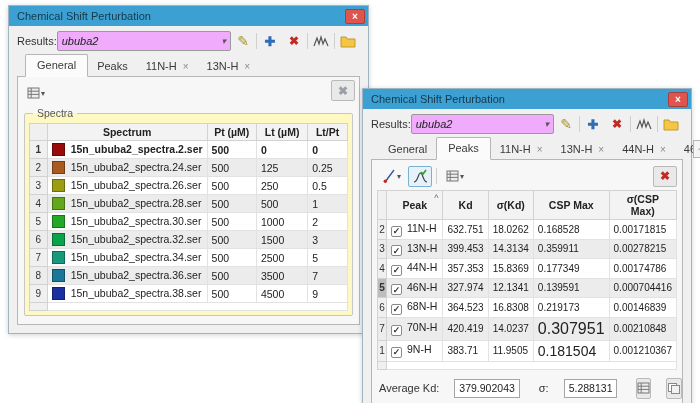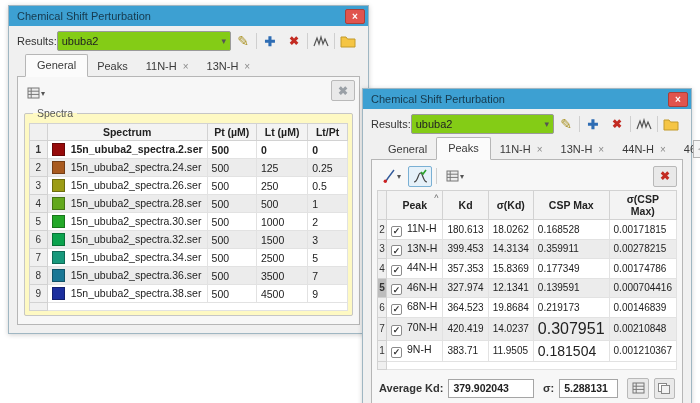--- a/index.html
+++ b/index.html
@@ -7,22 +7,22 @@
     font-family:"Liberation Sans", sans-serif; font-size:11px; color:#222; }
   .window { position:absolute; background:#f0f0f0; border:1px solid #9fb6c2;
     box-shadow:0 1px 5px rgba(0,0,0,.18); }
   .titlebar { height:20px; display:flex; align-items:center; padding:0 3px 0 8px; }
   .titlebar .title { font-size:11px; }
   .close-btn { margin-left:auto; width:20px; height:15px; border:1px solid #a93f3a;
     border-radius:2px; color:#fff; font-size:10px; line-height:13px; text-align:center;
     font-weight:bold; cursor:pointer; }
   .results-row { display:flex; align-items:center; padding:5px 8px 4px 8px; height:29px; }
   .lbl { color:#333; white-space:nowrap; }
-  .combo { flex:1; height:20px; background:#84cc16; border:1px solid #9a9a9a; border-radius:2px;
-    display:flex; align-items:center; padding:0 4px; }
+  .combo { flex:1; height:20px; background:#f0abfc; border:1px solid #9a9a9a; border-radius:2px;
+    display:flex; align-items:center; padding:0 4px;font-style:italic; }
   .combo .caret { margin-left:auto; color:#555; font-size:9px; }
   .tool-btn { width:24px; height:21px; background:transparent; border:1px solid transparent;
     border-radius:2px; display:flex; align-items:center; justify-content:center; gap:1px; cursor:pointer; }
   .tool-btn.boxed { border-color:#b9b9b9; background:#e9e9e9; }
   .tool-btn.toggled { border-color:#7ab0d4; background:#e6f1f9; }
   .glyph-edit { font-size:14px; line-height:14px; }
   .glyph-add { font-size:13px; font-weight:bold; }
   .glyph-del { font-size:12px; font-weight:bold; }
   .sep { width:1px; height:16px; background:#cfcfcf; margin:0 1px; }
   .tabframe { margin:0 8px 8px 8px; }
@@ -55,21 +55,21 @@
     text-align:center; padding:2px 1px; font-size:10px; }
   .grid td.rownum.current { background:#bdbdbd; font-weight:bold; }
   .grid tr.bold-row td { font-weight:bold; }
   .grid tr.stub td { height:8px; padding:0; }
   .swatch { width:13px; height:13px; display:inline-block; vertical-align:-3px; margin-right:6px;
     border:1px solid rgba(0,0,0,.3); }
   .sort { position:absolute; right:4px; top:2px; color:#666; font-size:9px; font-weight:normal; }
   .cb { width:11px; height:11px; border:1px solid #8a8a8a; border-radius:2px; background:#fff;
     display:inline-flex; align-items:center; justify-content:center; font-size:9px; font-weight:bold;
     color:#333; margin-right:5px; vertical-align:-2px; }
-  .footer { display:flex; align-items:center; gap:5px; padding:8px 2px 2px 2px;font-weight:bold; }
+  .footer { display:flex; align-items:center; gap:15px; padding:8px 2px 2px 2px; }
   .field { background:#fff; border:1px solid #a5a5a5; height:19px; padding:2px 4px; font-size:10.5px; }
   .field.lg { width:96px; } .field.sm { width:66px; }
 </style>
 </head>
 <body>
 
 <div class="window" style="left:8px; top:5px; width:361px; z-index:1;">
   <div class="titlebar" style="background-color: rgb(61, 160, 210);">
     <span class="title" style="color: rgb(22, 57, 77);">Chemical Shift Perturbation</span>
     <span class="close-btn" style="background-color: rgb(224, 84, 78);"><span>×</span></span>
@@ -340,21 +340,21 @@
             <th style="text-align:center">CSP Max</th>
             <th style="text-align:center">σ(CSP Max)</th>
           </tr>
         </thead>
         <tbody style="font-size:10px;">
           <tr>
             <td class="rownum">2</td>
             <td><span class="cb">
                   <span>✓</span>
                 </span><span>11N-H</span></td>
-            <td style="font-size:10px">180.613</td>
+            <td style="font-size:10px">632.751</td>
             <td style="font-size:10px">18.0262</td>
             <td style="font-size:10px">0.168528</td>
             <td style="font-size:10px">0.00171815</td>
           </tr>
           <tr class="alt">
             <td class="rownum">3</td>
             <td><span class="cb">
                   <span>✓</span>
                 </span><span>13N-H</span></td>
             <td style="font-size:10px">399.453</td>
@@ -381,21 +381,21 @@
             <td style="font-size:10px">12.1341</td>
             <td style="font-size:10px">0.139591</td>
             <td style="font-size:10px">0.000704416</td>
           </tr>
           <tr>
             <td class="rownum">6</td>
             <td><span class="cb">
                   <span>✓</span>
                 </span><span>68N-H</span></td>
             <td style="font-size:10px">364.523</td>
-            <td style="font-size:10px">19.8684</td>
+            <td style="font-size:10px">16.8308</td>
             <td style="font-size:10px">0.219173</td>
             <td style="font-size:10px">0.00146839</td>
           </tr>
           <tr class="alt">
             <td class="rownum">7</td>
             <td><span class="cb">
                   <span>✓</span>
                 </span><span>70N-H</span></td>
             <td style="font-size:10px">420.419</td>
             <td style="font-size:10px">14.0237</td>

